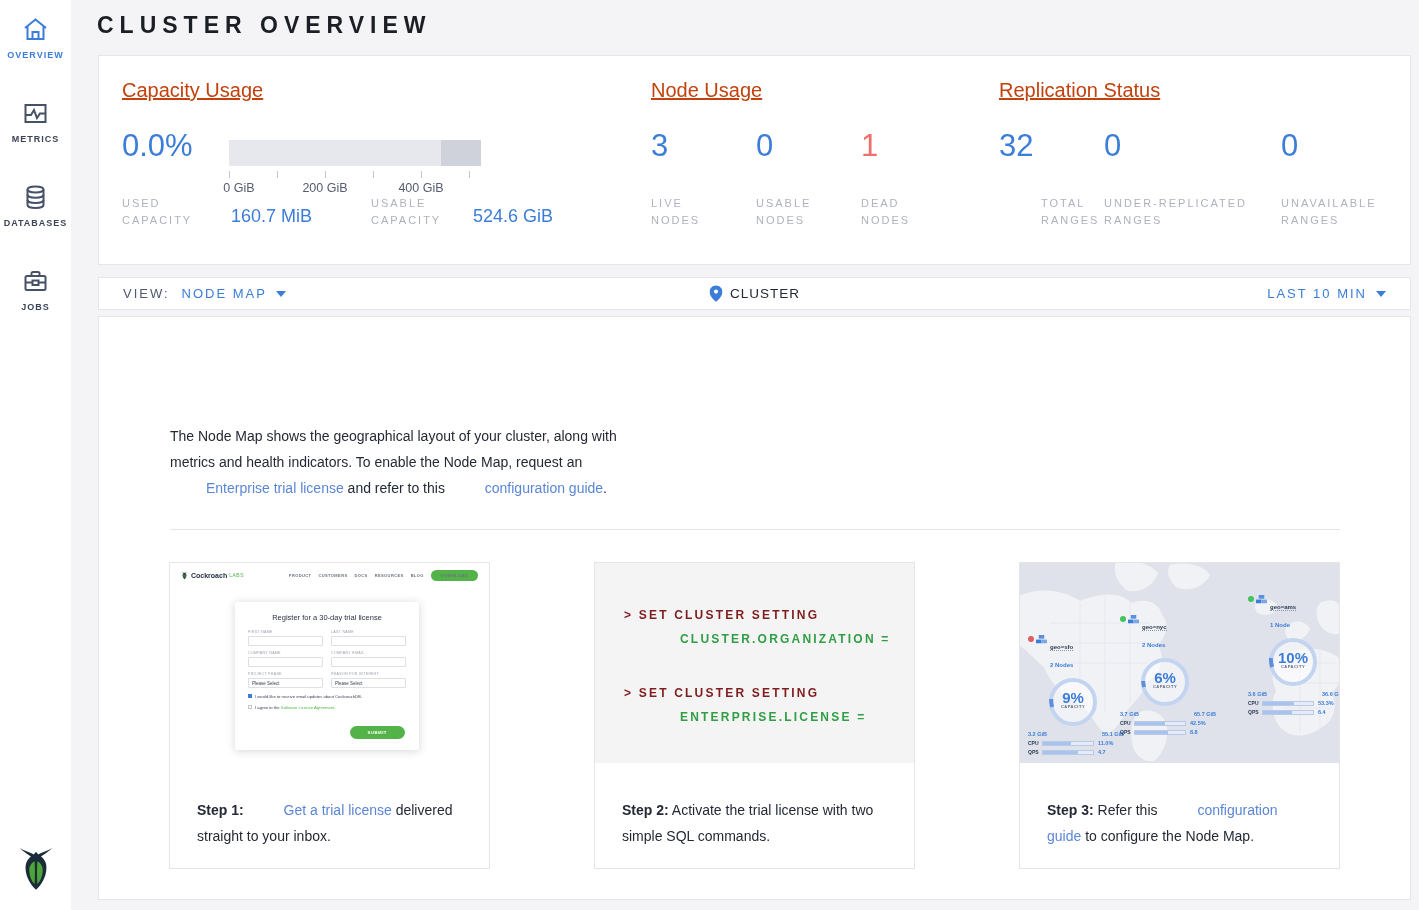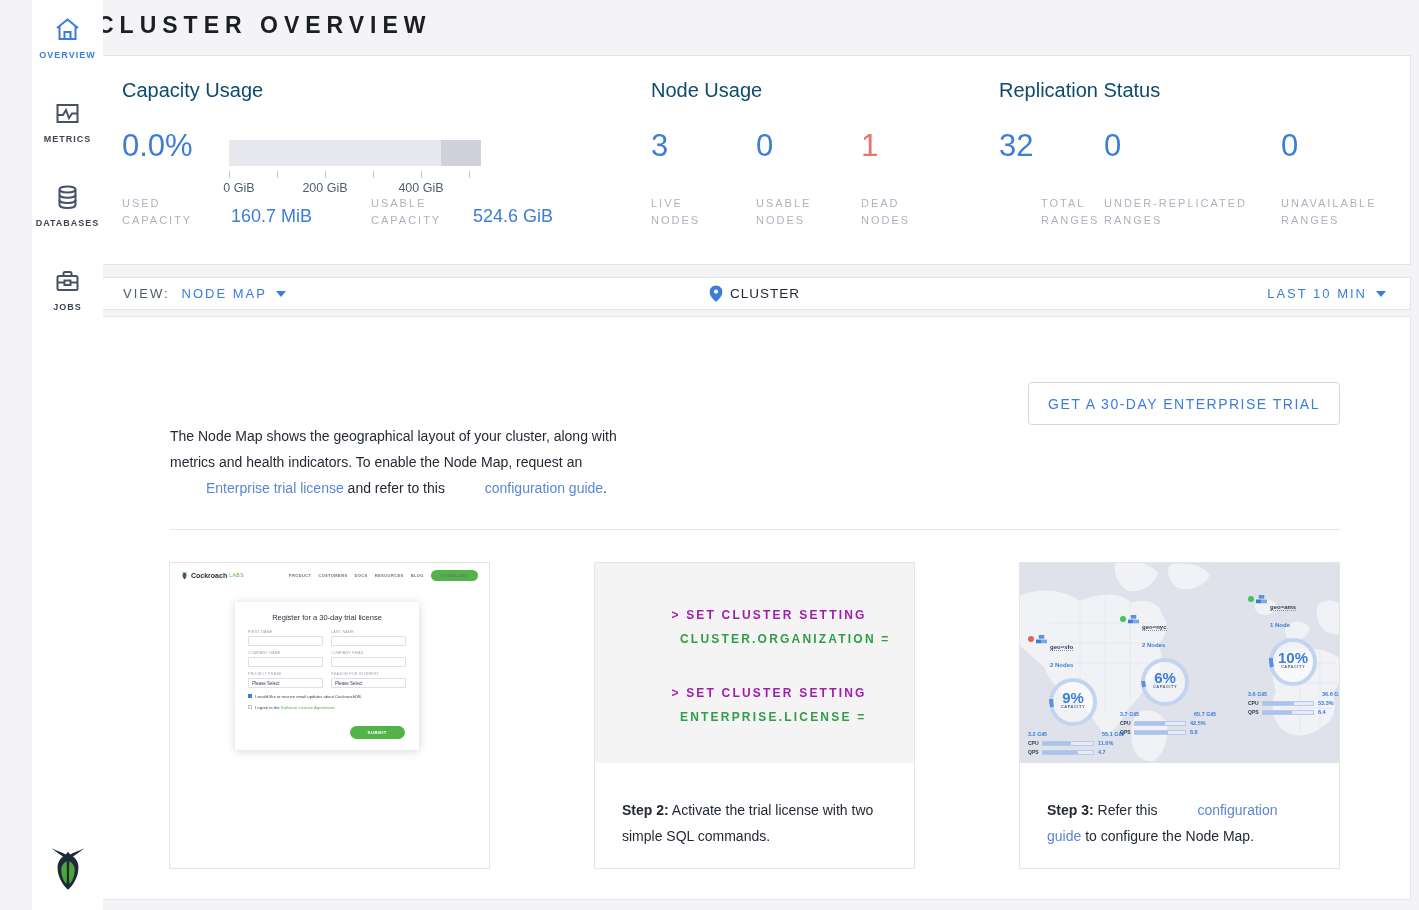--- a/index.html
+++ b/index.html
@@ -1,38 +1,38 @@
 <!DOCTYPE html>
 <html><head>
 <meta charset="utf-8">
 <style>
   * { margin:0; padding:0; box-sizing:border-box; }
   html,body { width:1419px; height:910px; overflow:hidden; }
   body { font-family:"Liberation Sans", sans-serif; background:#f4f4f6; color:#242a35; }
 
   
-  .sidebar { position:absolute; left:0; top:0; width:71px; height:910px; background:#ffffff; z-index:5;margin-left:32px; }
+  .sidebar { position:absolute; left:0; top:0; width:71px; height:910px; background:#ffffff; z-index:5; }
   .side-item { display:flex; flex-direction:column; align-items:center; padding-top:16px; cursor:pointer; }
   .side-item .lbl { font-size:9px; letter-spacing:1px; font-weight:bold; color:#3c4455; margin-top:7px; }
   .side-item.active .lbl { color:#3b7dd8; }
   .side-icon { width:27px; height:27px; }
   .side-icon svg { stroke:#475166; fill:none; stroke-width:2; }
   .side-item.active .side-icon svg { stroke:#3b7dd8; }
   .roach-logo { position:absolute; left:50%; transform:translateX(-50%); bottom:18px; width:38px; height:46px; }
 
   
   .page-title { position:absolute; left:97px; top:12px; font-size:23px; letter-spacing:6px; font-weight:600; color:#1b1e24; }
 
   .panel { position:absolute; background:#fff; border:1px solid #e4e4e9; }
   .stats-panel { left:98px; top:55px; width:1313px; height:210px; }
   .viewbar { left:98px; top:277px; width:1313px; height:33px; display:flex; align-items:center; justify-content:space-between; padding:0 24px; }
   .main-panel { left:98px; top:316px; width:1313px; height:584px; }
 
   
-  .sec-title { position:absolute; top:23px; font-size:20px; color:#0c4a6e; }
+  .sec-title { position:absolute; top:23px; font-size:20px; color:#c2410c;text-decoration:underline; }
   .big-num { position:absolute; top:72px; font-size:31px; color:#3b7dd8; }
   .big-num.red { color:#ef706b; }
   .stat-lbl { position:absolute; top:139px; font-size:11px; letter-spacing:2px; color:#aeb2bd; line-height:17px; }
   .stat-val { position:absolute; top:150px; font-size:18px; color:#3b7dd8; }
 
   .cap-bar-wrap { position:absolute; left:130px; top:84px; width:252px; }
   .cap-bar { height:26px; width:252px; background:#e6e8ee; position:relative; }
   .cap-bar .dark { position:absolute; right:0; top:0; width:40px; height:26px; background:#cfd2db; }
   .ticks { position:relative; height:8px; margin-top:5px; width:241px; }
   .tick { position:absolute; top:0; width:1px; height:7px; background:#c4c8d2; }
@@ -77,21 +77,21 @@
   .f-check { display:flex; align-items:flex-start; margin-top:6px; }
   .f-check .box { width:4px; height:4px; border:1px solid #c2c7cf; margin-right:3px; margin-top:0; flex:none; }
   .f-check .box.checked { background:#3b7dd8; border-color:#3b7dd8; }
   .f-check .c-txt { font-size:4.2px; color:#3b4350; }
   .c-txt .green { color:#54b348; }
   .mini-submit { position:absolute; right:14px; bottom:11px; background:#54b348; color:#fff; font-size:4.3px; font-weight:bold; letter-spacing:.5px; padding:4px 18px; border-radius:8px; }
 
   
   .code-area { background:#f4f4f5; width:100%; height:100%; padding:44px 0 0 29px; }
   .code-line { font-size:12px; letter-spacing:2.2px; font-weight:bold; line-height:16px; }
-  .code-cmd { color:#a21caf;text-align:center; }
+  .code-cmd { color:#7f1d1d; }
   .code-arg { color:#2f9e44; padding-left:56px; margin-top:8px; }
   .code-group + .code-group { margin-top:38px; }
 
   
   .map-area { background:#dfe2ea; }
   .map-area svg.land { position:absolute; left:0; top:0; }
   .nm-node { position:absolute; font-family:"Liberation Sans",sans-serif; }
   .nm-head { display:flex; align-items:flex-start; }
   .nm-dot { width:6px; height:6px; border-radius:50%; margin-right:2px; margin-top:1px; flex:none; }
   .nm-names { margin-left:3px; }
@@ -256,21 +256,20 @@
   <div class="vb-right">
     <span>LAST 10 MIN</span>
     <span class="caret"></span>
   </div>
 </div>
 
 <div class="panel main-panel">
   <div class="nm-desc">
     <span>The Node Map shows the geographical layout of your cluster, along with metrics and health indicators. To enable the Node Map, request an </span><a class="link">Enterprise trial license</a><span> and refer to this </span><a class="link">configuration guide</a><span>.</span>
   </div>
-  <button class="trial-btn">GET A 30-DAY ENTERPRISE TRIAL</button>
   <div class="divider"></div>
 
   <div class="card" style="left:70px">
     <div class="img-area">
       <div class="mini-site">
         <div class="mini-header">
           <div class="mini-brand">
             <svg width="7" height="9" viewBox="0 0 40 48">
                 <path d="M20 8 C27 11 31 16 31 23 C31 33 25 42 20 46 C15 42 9 33 9 23 C9 16 13 11 20 8 Z" fill="#1c2b3a"></path>
                 <path d="M19 10 C14 6 9 6 3 2 C9 8 13 9 17 13 Z" fill="#1c2b3a"></path>
@@ -323,20 +322,23 @@
               <span class="c-txt">I would like to receive email updates about CockroachDB.</span>
             </div>
           <div class="f-check">
               <span class="box"></span>
               <span class="c-txt"><span>I agree to the </span><span class="green">Software License Agreement.</span></span>
             </div>
           <div class="mini-submit">SUBMIT</div>
         </div>
       </div>
     </div>
+    <div class="caption">
+      <b>Step 1:</b> <a class="link">Get a trial license</a><span> delivered straight to your inbox.</span>
+    </div>
   </div>
 
   <div class="card" style="left:495px">
     <div class="img-area code-area">
       <div class="code-group">
         <div class="code-line code-cmd">&gt; SET CLUSTER SETTING</div>
         <div class="code-line code-arg">CLUSTER.ORGANIZATION =</div>
       </div>
       <div class="code-group">
         <div class="code-line code-cmd">&gt; SET CLUSTER SETTING</div>

